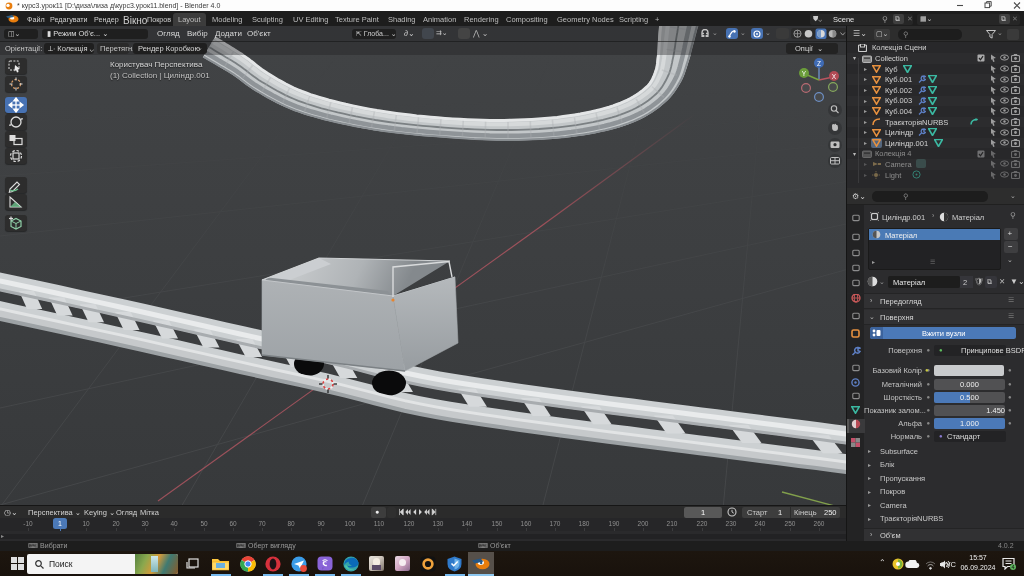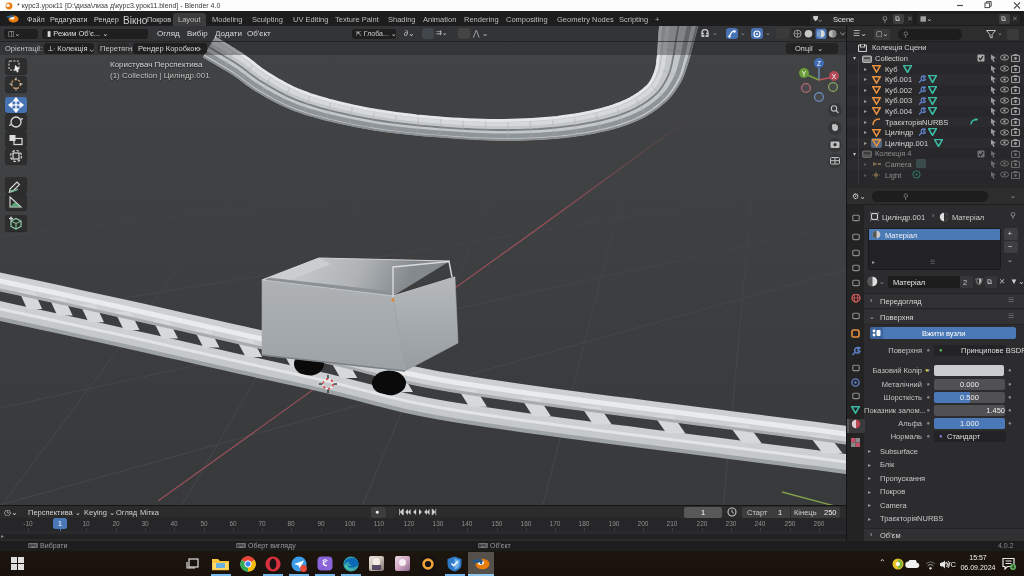--- a/index.html
+++ b/index.html
@@ -884,20 +884,29 @@
     <div class="txt" style="left:1px;top:532px;font-size:6px;color:#888">▸</div>
     <div class="abs" style="left:0;top:551px;width:1024px;height:25px;background:linear-gradient(180deg,#1d160f,#19120c)"></div>
     <svg width="13" height="13" style="position:absolute;left:11px;top:557px">
       <g fill="#dfdfdf">
         <rect x="0" y="0" width="6" height="6"></rect>
         <rect x="7" y="0" width="6" height="6"></rect>
         <rect x="0" y="7" width="6" height="6"></rect>
         <rect x="7" y="7" width="6" height="6"></rect>
       </g>
     </svg>
+    <div class="abs" style="left:27px;top:554px;width:151px;height:20px;background:#f4f4f4;border-radius:2px;overflow:hidden">
+      <svg width="9" height="9" style="position:absolute;left:8px;top:5.5px">
+        <circle cx="3.5" cy="3.5" r="2.8" fill="none" stroke="#333" stroke-width="1.2"></circle>
+        <line x1="5.8" y1="5.8" x2="8.5" y2="8.5" stroke="#333" stroke-width="1.2"></line>
+      </svg>
+      <div class="txt" style="left:22px;top:4.5px;font-size:8.5px;color:#1a1a1a">Поиск</div>
+      <div class="abs" style="left:108px;top:0;width:43px;height:20px;background:linear-gradient(115deg,#55803f 0%,#8aa84e 25%,#d59a3a 48%,#3f7a72 70%,#8a5a28 100%)"></div>
+      <div class="abs" style="left:124px;top:2px;width:7px;height:16px;background:linear-gradient(180deg,#cfe8ea,#7fb5b8)"></div>
+    </div>
     <svg width="13" height="12" style="position:absolute;left:186px;top:558px">
       <rect x="3" y="1" width="9" height="8" fill="none" stroke="#e0e0e0" stroke-width="1.2"></rect>
       <path d="M 1,4 v 6 h 8" fill="none" stroke="#e0e0e0" stroke-width="1.2"></path>
     </svg>
     <svg width="17" height="14" style="position:absolute;left:212px;top:557px">
       <path d="M 0,2 h6 l2,2 h9 v9 h-17 z" fill="#ffc83d"></path>
       <path d="M 0,5 h17 v8 h-17 z" fill="#ffd967"></path>
       <rect x="4" y="6" width="9" height="5" fill="#6ab0e0"></rect>
       <path d="M 0,5 h17 v8 h-17 z" fill="none" stroke="#e8a81c" stroke-width="0.6"></path>
     </svg>

